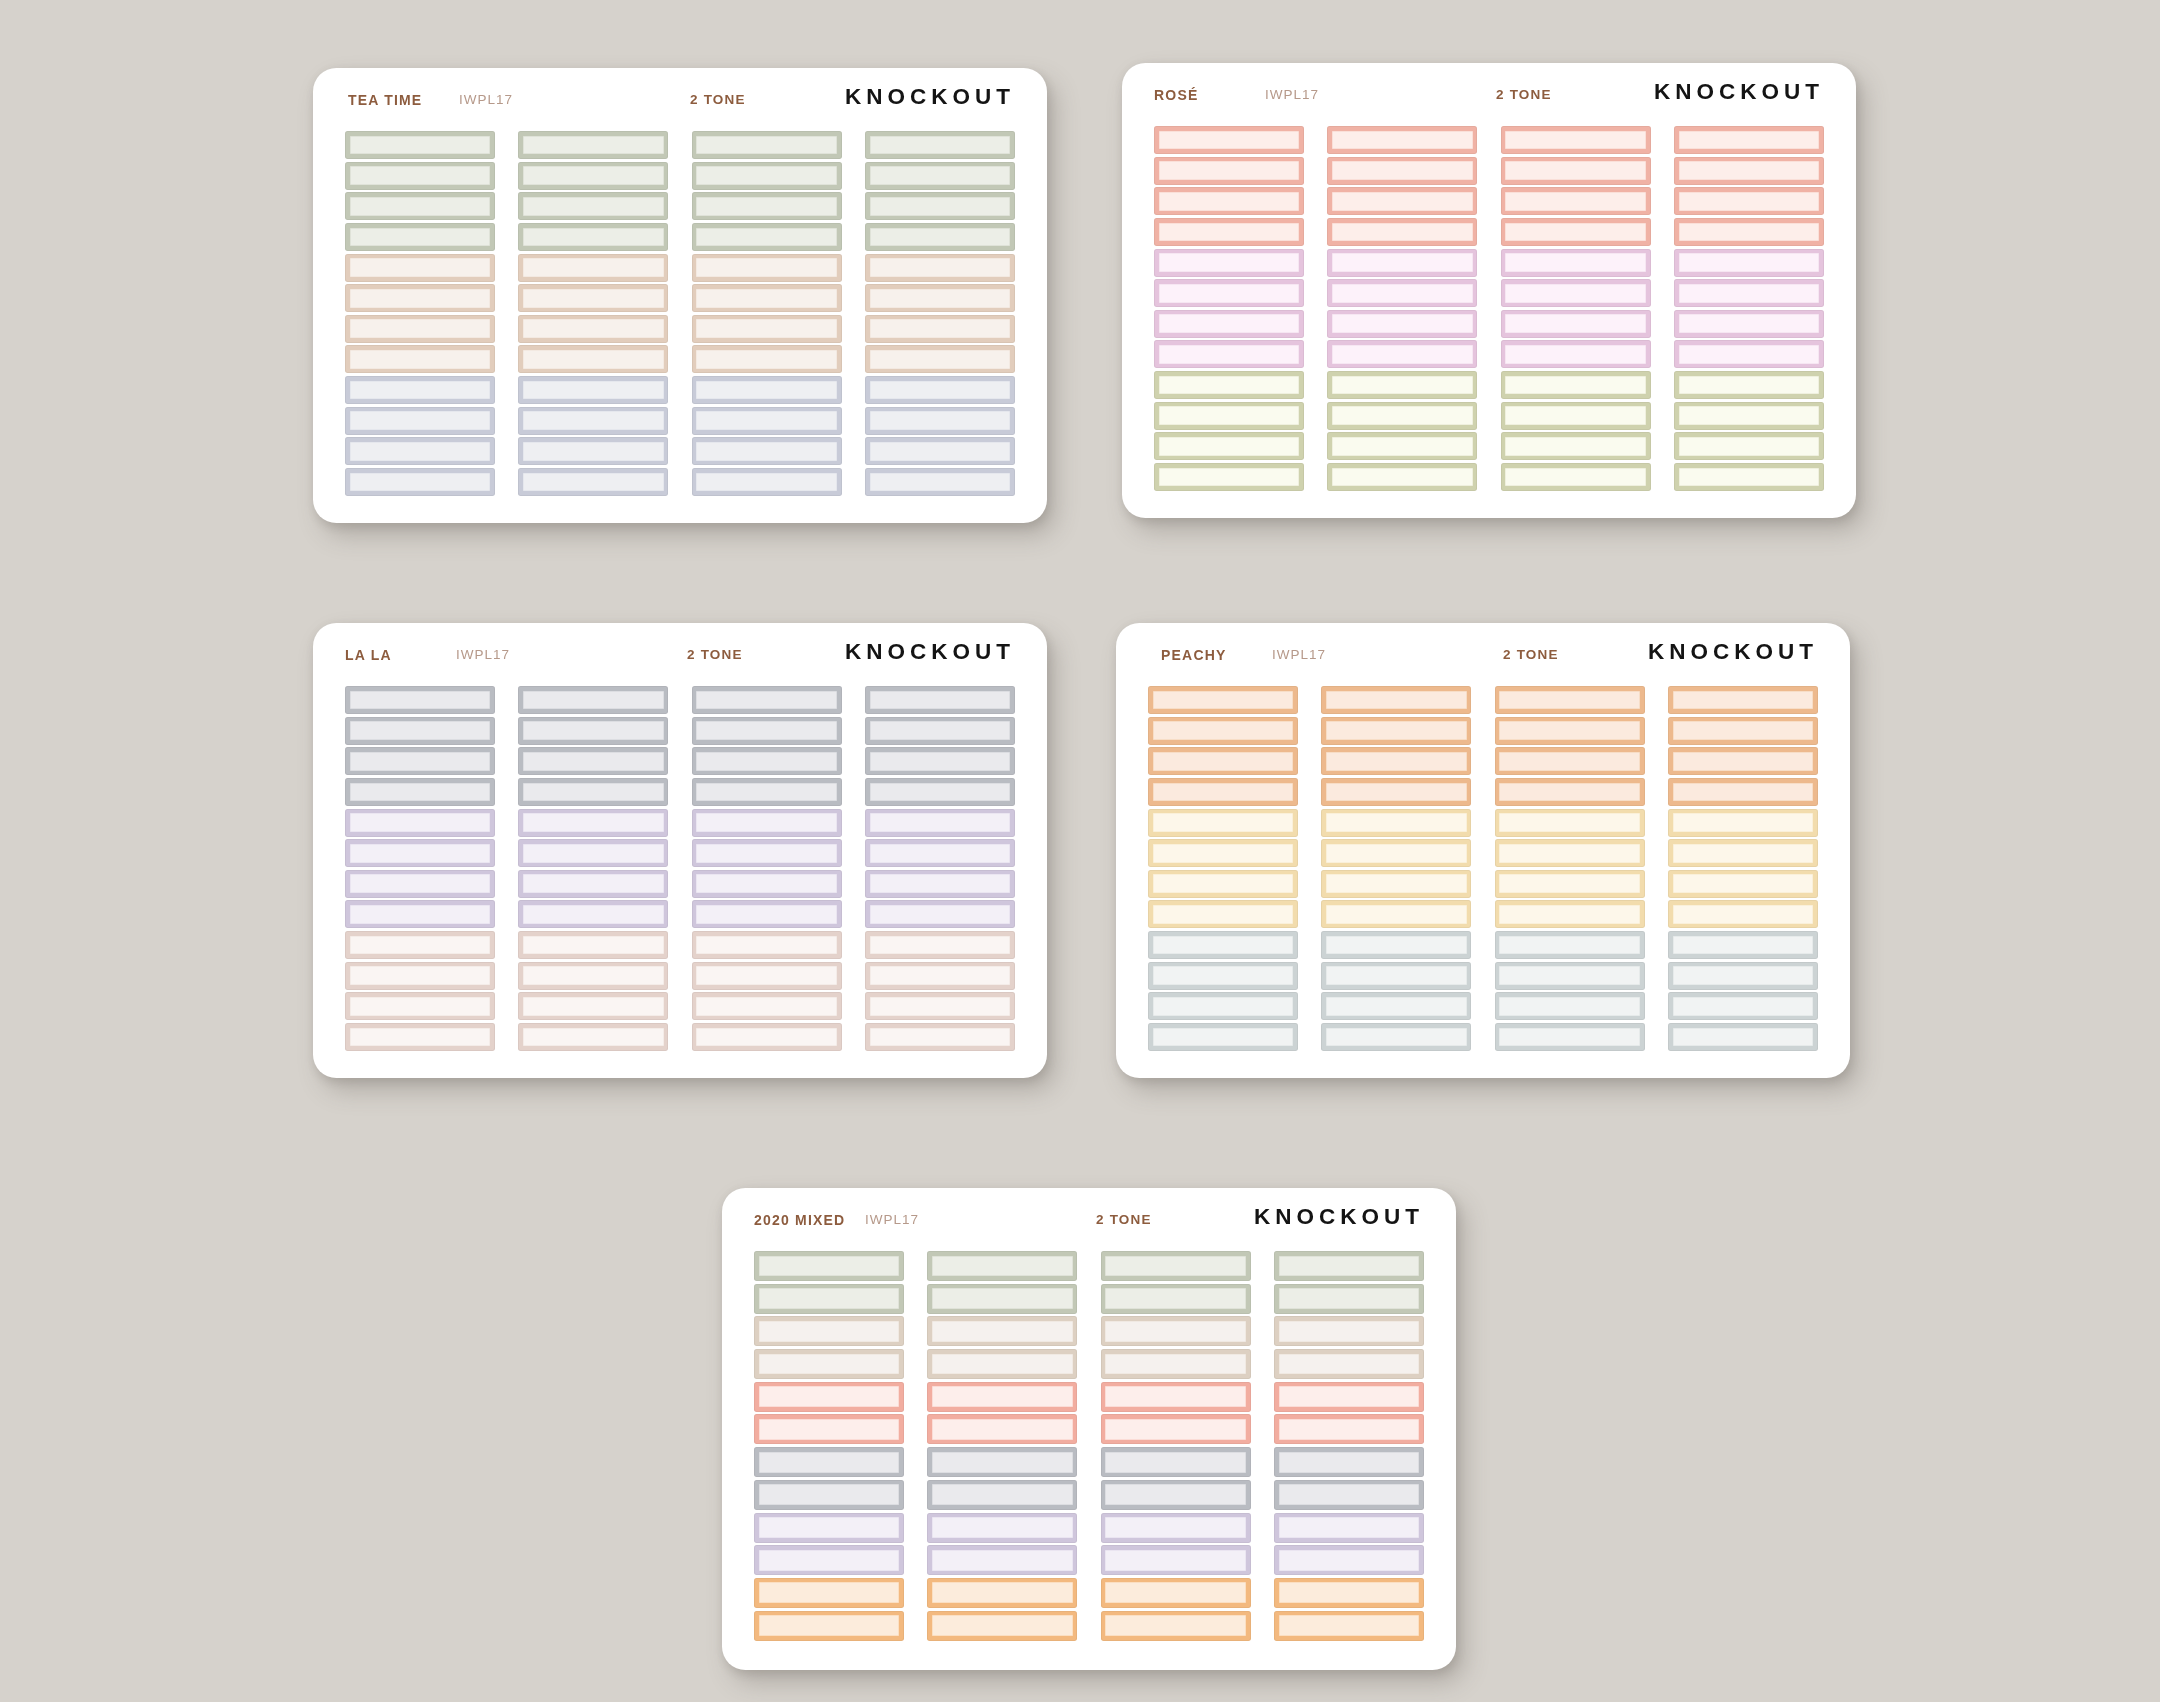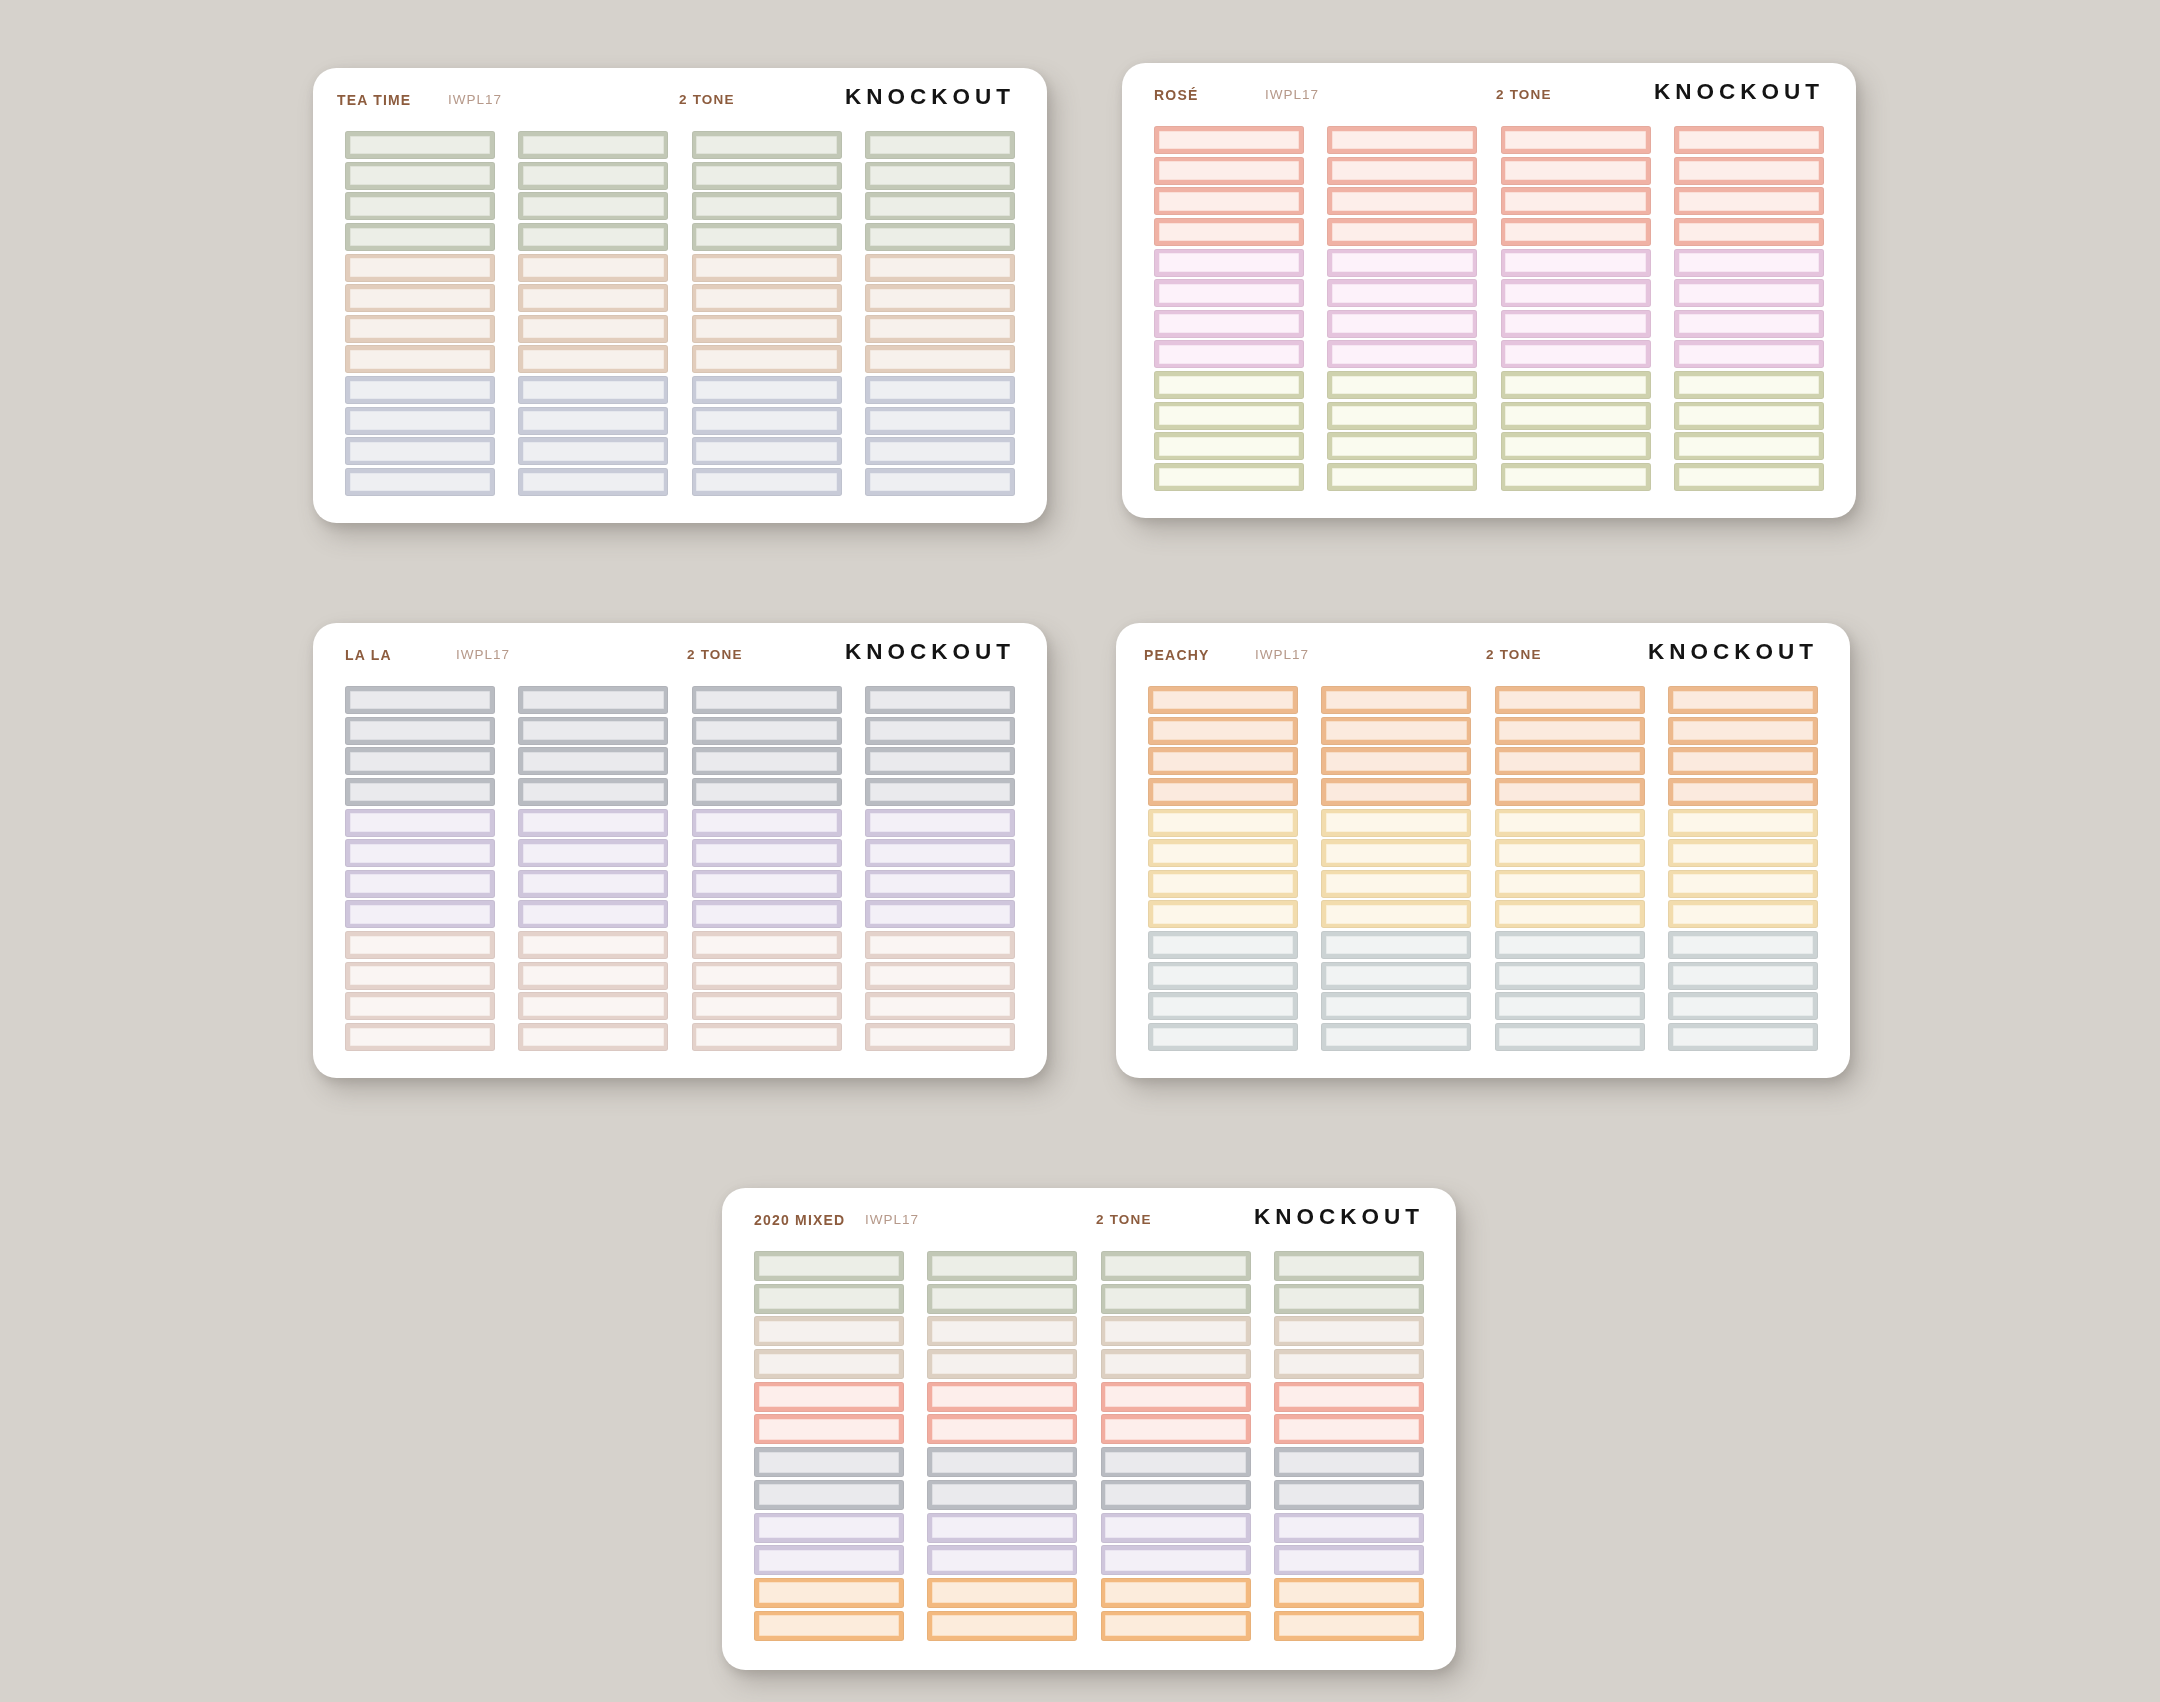--- a/index.html
+++ b/index.html
@@ -98,21 +98,21 @@
     border-radius: 0.9px;
     border-width: 1.8px;
     border-style: solid;
   }
 </style>
 </head>
 <body style="background: rgb(214, 210, 204);">
 
 <div id="stage">
     <div class="sheet" style="left: 313px; top: 68px; width: 734px; height: 455px; background: rgb(255, 255, 255);">
-      <div class="sheet-header" style="top: 23.4px; left: 24px; right: 32px;">
+      <div class="sheet-header" style="top: 23.4px; left: 35px; right: 32px;">
         <span class="hdr-name" style="left: 0px; color: rgb(141, 92, 62);">TEA TIME</span>
         <span class="hdr-code" style="left: 111px; color: rgb(182, 153, 138);">IWPL17</span>
         <span class="hdr-kind" style="left: 342px; color: rgb(141, 92, 62);">2 TONE</span>
         <span class="hdr-brand" style="color: rgb(20, 20, 20);">KNOCKOUT</span>
       </div>
       <div class="grid" style="inset: 63px 32px 27px;">
         <div class="col" style="width: 150px;">
           <div class="sticker" style="height: 28px; margin-bottom: 2.7px; background: rgb(194, 200, 182); border-color: rgba(0, 0, 0, 0.043);">
             <div class="inner" style="background: rgb(236, 238, 231); border-color: rgb(223, 226, 216);"></div>
           </div>
@@ -584,21 +584,21 @@
           <div class="sticker" style="height: 28px; margin-bottom: 2.7px; background: rgb(228, 210, 203); border-color: rgba(0, 0, 0, 0.043);">
             <div class="inner" style="background: rgb(250, 245, 243); border-color: rgb(244, 236, 232);"></div>
           </div>
           <div class="sticker" style="height: 28px; margin-bottom: 0px; background: rgb(228, 210, 203); border-color: rgba(0, 0, 0, 0.043);">
             <div class="inner" style="background: rgb(250, 245, 243); border-color: rgb(244, 236, 232);"></div>
           </div>
         </div>
       </div>
     </div>
     <div class="sheet" style="left: 1116px; top: 623px; width: 734px; height: 455px; background: rgb(255, 255, 255);">
-      <div class="sheet-header" style="top: 23.4px; left: 28px; right: 32px;">
+      <div class="sheet-header" style="top: 23.4px; left: 45px; right: 32px;">
         <span class="hdr-name" style="left: 0px; color: rgb(141, 92, 62);">PEACHY</span>
         <span class="hdr-code" style="left: 111px; color: rgb(182, 153, 138);">IWPL17</span>
         <span class="hdr-kind" style="left: 342px; color: rgb(141, 92, 62);">2 TONE</span>
         <span class="hdr-brand" style="color: rgb(20, 20, 20);">KNOCKOUT</span>
       </div>
       <div class="grid" style="inset: 63px 32px 27px;">
         <div class="col" style="width: 150px;">
           <div class="sticker" style="height: 28px; margin-bottom: 2.7px; background: rgb(237, 185, 141); border-color: rgba(0, 0, 0, 0.043);">
             <div class="inner" style="background: rgb(251, 234, 222); border-color: rgb(247, 221, 198);"></div>
           </div>

